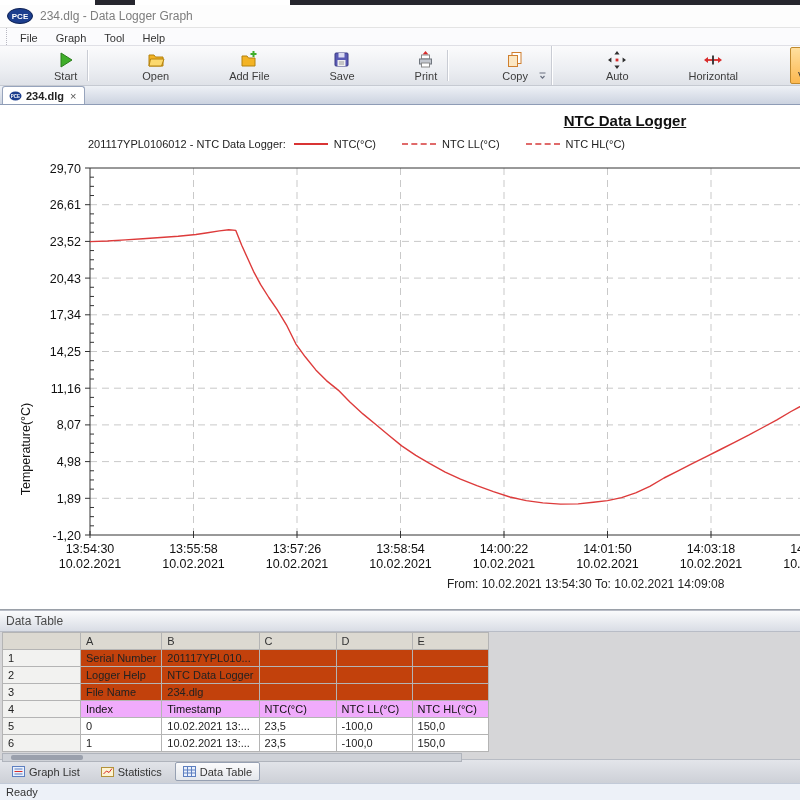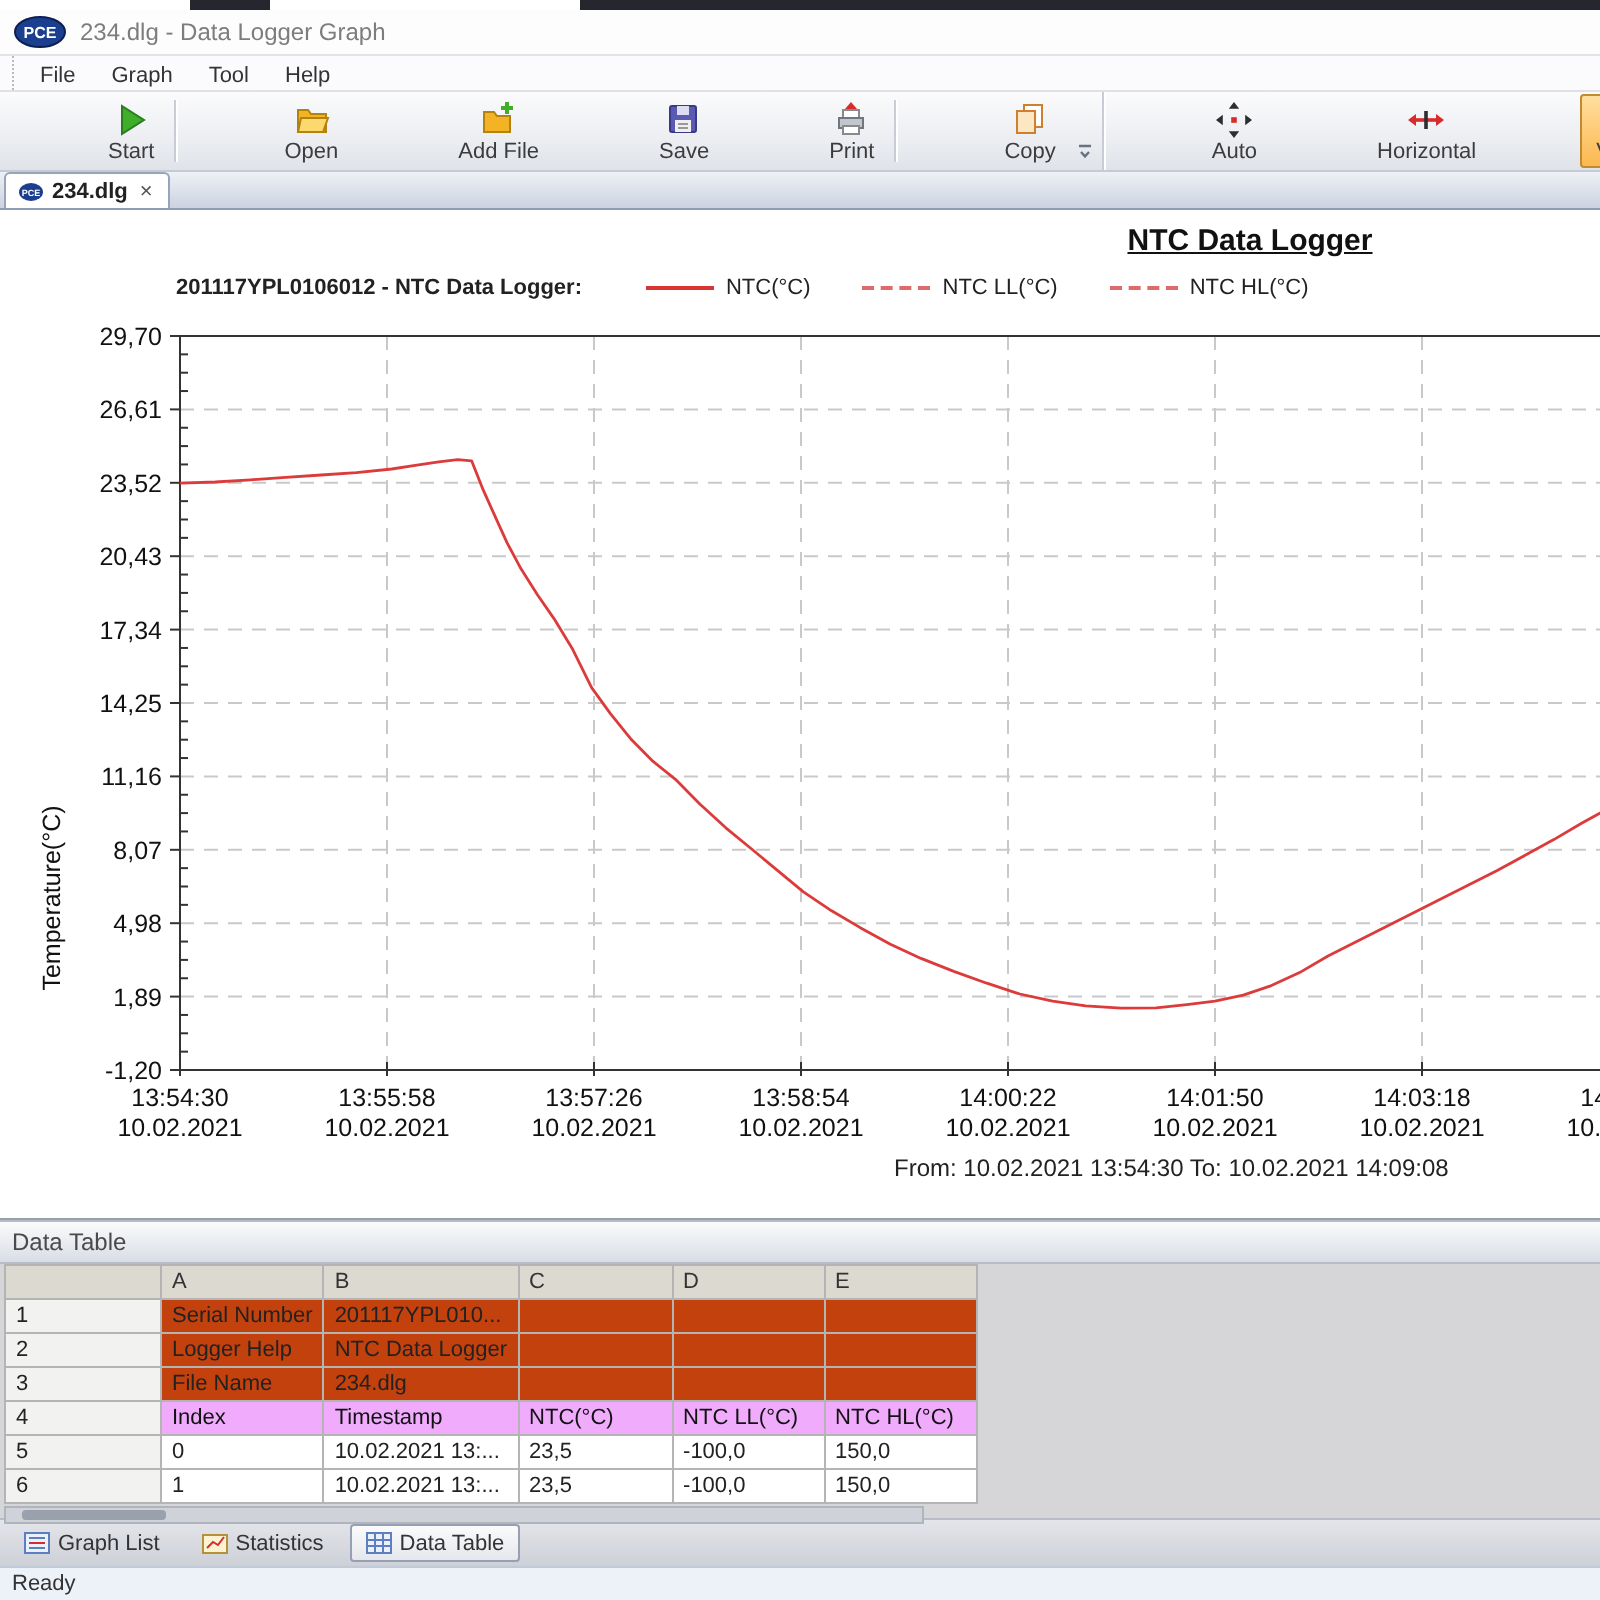--- a/index.html
+++ b/index.html
@@ -38,21 +38,21 @@
   .doc-tab { height:18px; background:#fff; border:1px solid #97a4bc; border-bottom:none; border-radius:3px 3px 0 0; display:flex; align-items:center; padding:0 6px; gap:4px; }
   .doc-tab .t-label { font-size:11px; font-weight:bold; color:#222; }
   .doc-tab .t-close { font-size:11px; color:#555; padding:0 2px; }
   .tab-logo { width:13px; height:10px; }
 
   
   .chart-panel { position:relative; height:505px; background:#fff; border-bottom:1px solid #9aa0a8; overflow:hidden; }
   .chart-title { position:absolute; top:7px; left:530px; width:190px; text-align:center; font-size:15px; font-weight:bold; color:#111; }
   .chart-title span { text-decoration:underline; }
   .legend { position:absolute; top:33px; left:88px; display:flex; align-items:center; font-size:11px; color:#222; white-space:nowrap; }
-  .legend .pfx { margin-right:32px;font-weight:bold; }
+  .legend .pfx { margin-right:8px; }
   .legend .item { display:flex; align-items:center; margin-right:26px; }
   .legend .sample { width:34px; height:0; margin-right:6px; }
   .legend .sample.solid  { border-top:2px solid #d93434; }
   .legend .sample.dashed { border-top:2px dashed #e06a6a; }
   .ylabel { position:absolute; left:-34px; top:337px; width:120px; text-align:center; font-size:12.5px; color:#111; transform:rotate(-90deg); }
   .fromto { position:absolute; left:447px; top:472px; font-size:12px; color:#222; white-space:nowrap; }
   #plot { position:absolute; left:0; top:0; }
   #plot text { font-family:"Liberation Sans", sans-serif; }
 
   

